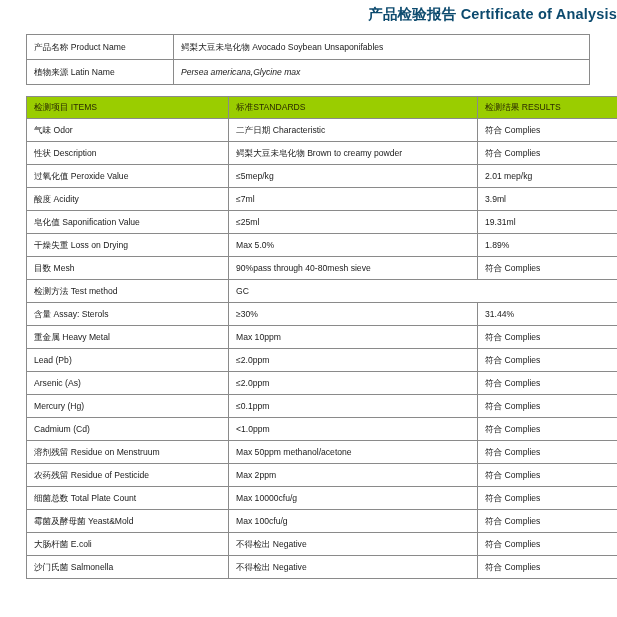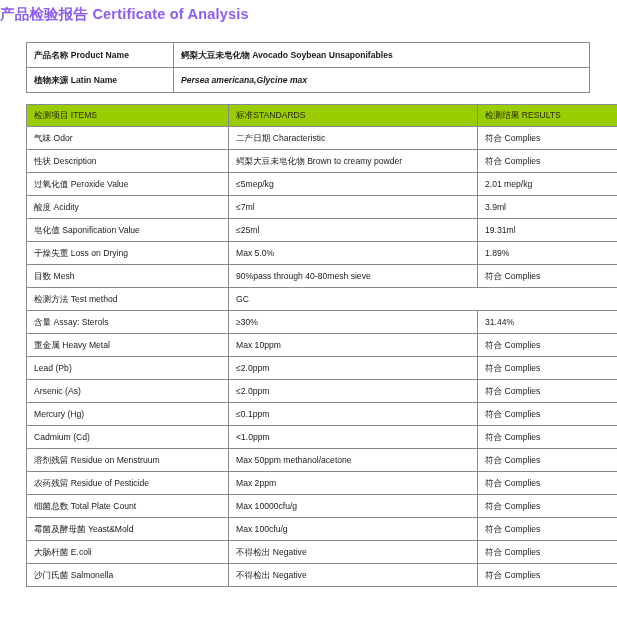--- a/index.html
+++ b/index.html
@@ -14,37 +14,36 @@
     color: #111111;
     overflow: hidden;
   }
   .page {
     position: relative;
     width: 617px;
     height: 617px;
     box-sizing: border-box;
   }
   .doc-title {
-    text-align: left;
+    text-align: right;
     font-size: 14.5px;
     font-weight: bold;
     letter-spacing: 0.2px;
     padding-top: 5px;
     padding-bottom: 6px;
-    color: #8b5cf6;
+    color: #0c4a6e;
   }
   table {
     border-collapse: collapse;
     table-layout: fixed;
   }
   .info-table {
     width: 564px;
-    margin: 12px 0 0 26px;
+    margin: 4px 0 0 26px;
     border: 1px solid #5a5a5a;
-    font-weight: bold;
   }
   .info-table td {
     border: 1px solid #8a8a8a;
     height: 24px;
     padding: 0 7px;
     font-size: 8.6px;
     vertical-align: middle;
     line-height: 1.2;
     color: #1a1a1a;
   }

